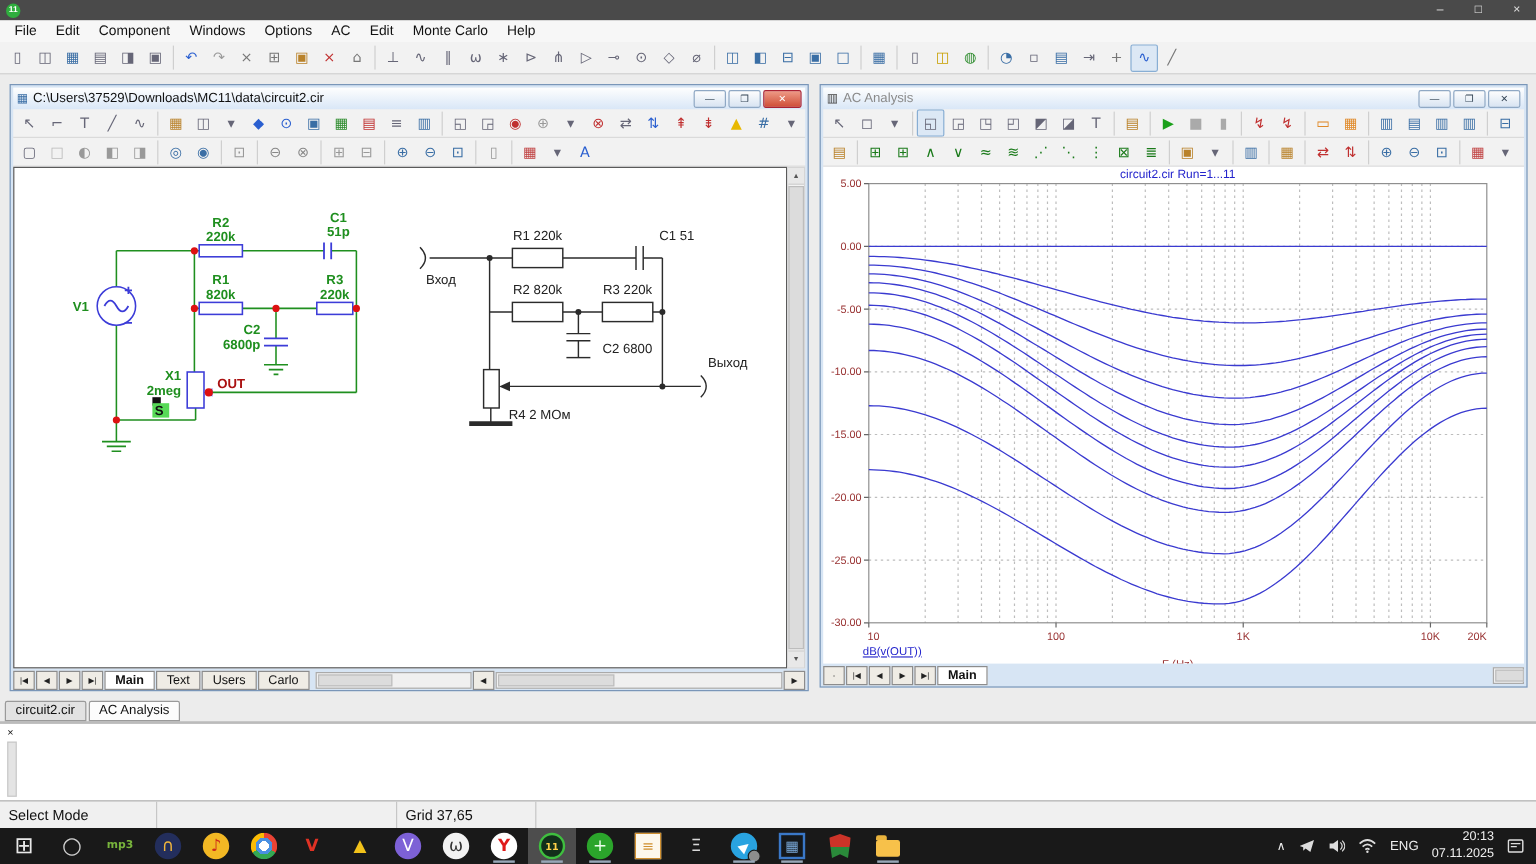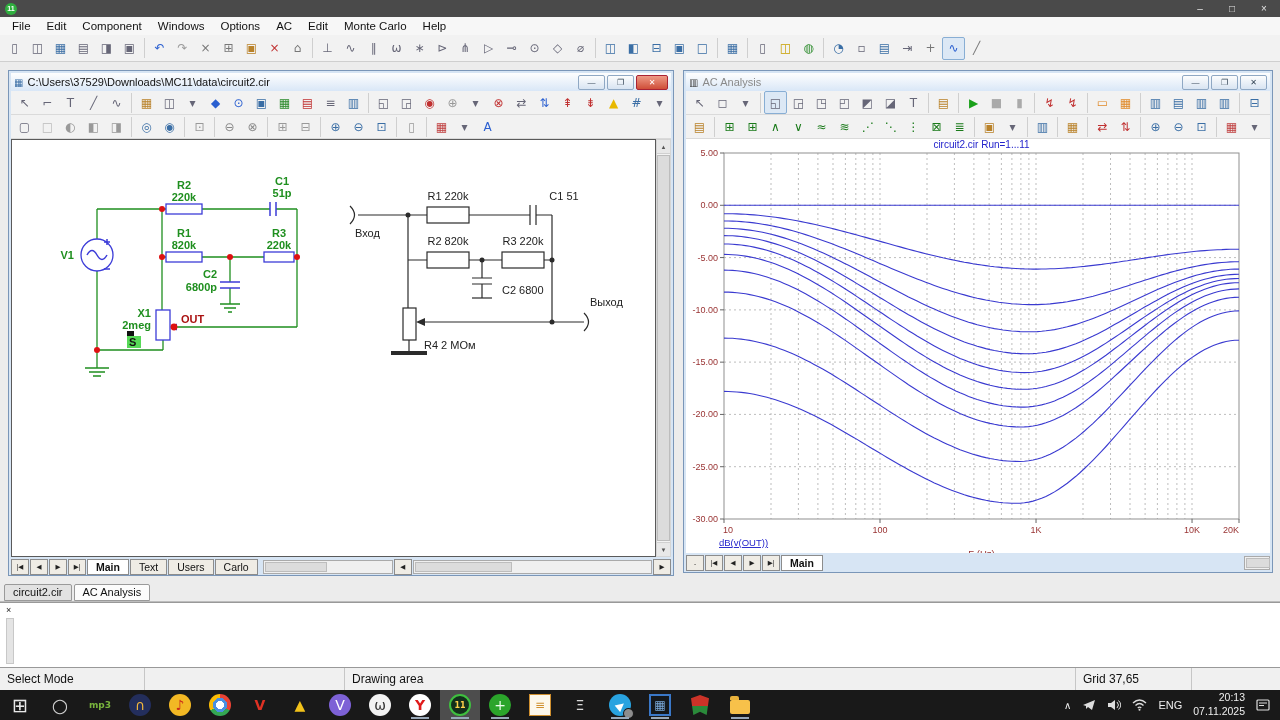--- a/index.html
+++ b/index.html
@@ -536,23 +536,22 @@
   <span class="mtab">circuit2.cir</span>
   <span class="mtab front">AC Analysis</span>
 </div>
 
 <div id="dockpanel" class="abs">
   <span style="position:absolute;left:6px;top:2px;font-size:9px;color:#222">×</span>
   <span style="position:absolute;left:6px;top:15px;width:6px;height:44px;background:#e4e4e4;border:1px solid #c8c8c8"></span>
 </div>
 
 <div id="statusbar" class="abs">
-  <span class="seg" style="width:145px">Select Mode</span>
+  <span class="seg" style="width:131px">Select Mode</span>
   <span class="seg" style="width:200px"></span>
-  <span class="seg" style="flex:1">Drawing area</span>
   <span class="seg" style="width:116px">Grid 37,65</span>
   <span class="seg" style="width:88px;border-right:none"></span>
 </div>
 
 <div id="taskbar" class="abs">
   <span id="task-items" style="display:flex">
       <span class="task-item">
         <span class="ti big" style="color: rgb(232, 232, 232);">⊞</span>
       </span>
       <span class="task-item">

